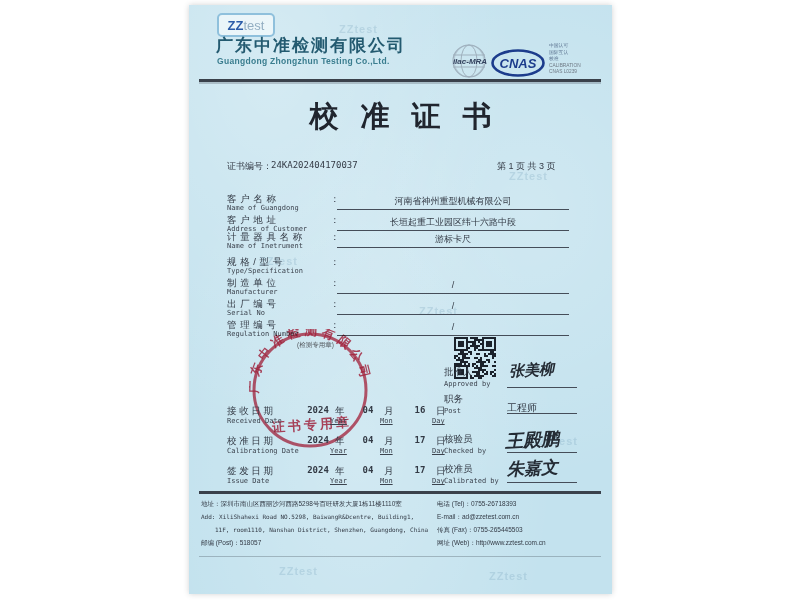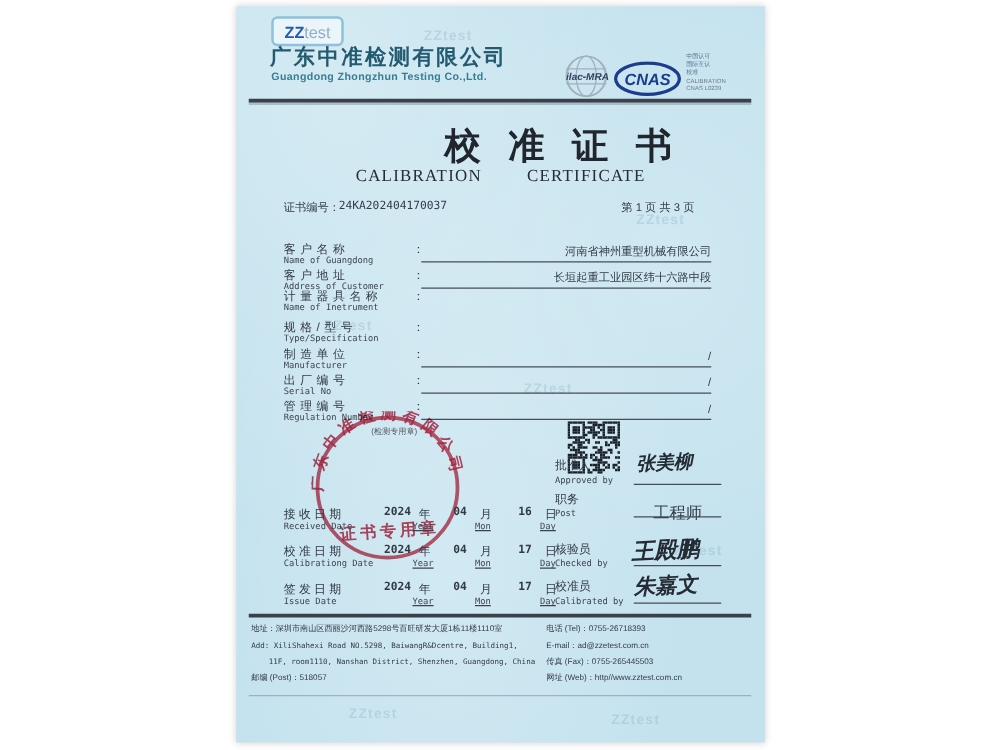--- a/index.html
+++ b/index.html
@@ -29,39 +29,39 @@
     font-size:8px;font-weight:bold;font-style:italic;color:#33425e;
     text-shadow:0 0 2px #cfe8f2;}
   .cnas{position:absolute;left:302px;top:44px;width:54px;height:28px;}
   .accr{position:absolute;left:360px;top:38px;font-size:4.8px;line-height:6.6px;
     color:#5b7390;}
   .accr .en{color:#6e7884;}
   .rule-top{position:absolute;left:10px;top:74px;width:402px;height:3px;background:#3a414b;
     box-shadow:0 2px 0 rgba(58,65,75,.25);}
   
   .title-cn{position:absolute;left:0;top:92px;width:100%;text-align:center;
-    font-size:29px;font-weight:bold;color:#20252e;padding-left:46px;}
+    font-size:29px;font-weight:bold;color:#20252e;}
   .title-cn span{letter-spacing:22px;margin-right:-22px;}
   .title-en{position:absolute;left:0;top:128px;width:100%;text-align:center;
     font-family:"Liberation Serif",serif;font-size:13.5px;color:#272c35;letter-spacing:1px;}
   .title-en span{margin:0 18px;}
   
   .cert-row{position:absolute;left:0;top:155px;width:100%;font-size:9px;color:#343b46;}
   .cert-label{position:absolute;left:38px;}
   .cert-value{position:absolute;left:82px;font-family:"DejaVu Sans Mono",monospace;}
   .page-info{position:absolute;left:308px;}
   
   .fields{position:absolute;left:33px;top:188px;width:380px;}
   .frow{position:absolute;left:0;width:380px;height:21px;}
   .f-cn{position:absolute;left:5px;top:0;font-size:9.5px;color:#333a45;letter-spacing:.5px;white-space:nowrap;}
   .f-colon{position:absolute;left:108px;top:0;font-size:9.5px;color:#333a45;}
   .f-en{position:absolute;left:5px;top:10.5px;font-size:7px;color:#3c434e;
     font-family:"DejaVu Sans Mono",monospace;white-space:nowrap;}
   .f-line{position:absolute;left:115px;top:1px;width:232px;height:15px;
-    border-bottom:1.2px solid #454d59;text-align:right;font-size:9px;color:#333a45;
+    border-bottom:1.2px solid #454d59;text-align:center;font-size:9px;color:#333a45;
     line-height:14px;}
   
   .qr{position:absolute;left:265px;top:332px;width:42px;height:42px;}
   .stamp-note{position:absolute;left:108px;top:336px;font-size:6.5px;color:rgba(50,50,55,.8);}
   .stamp{position:absolute;left:60px;top:324px;width:122px;height:122px;mix-blend-mode:multiply;}
   .stamp-center{position:absolute;left:68px;top:411px;width:110px;text-align:center;
     font-size:13px;font-weight:bold;color:rgba(198,40,66,.85);letter-spacing:3px;
     transform:rotate(-4deg);mix-blend-mode:multiply;}
   
   .drow{position:absolute;left:38px;width:260px;height:28px;}
@@ -73,21 +73,21 @@
   .d-u{position:absolute;top:0;font-size:9.5px;color:#333a45;}
   .d-ue{position:absolute;top:12px;font-size:7px;color:#3c434e;
     font-family:"DejaVu Sans Mono",monospace;text-decoration:underline;}
   
   .s-label{position:absolute;left:255px;width:62px;}
   .s-cn{font-size:9.5px;color:#333a45;}
   .s-en{font-size:7px;color:#3c434e;font-family:"DejaVu Sans Mono",monospace;margin-top:1px;}
   .s-line{position:absolute;left:318px;width:70px;border-bottom:1.1px solid #454d59;}
   .sig{position:absolute;font-family:"DejaVu Serif",serif;font-style:italic;font-weight:bold;
     color:#242b34;transform:rotate(-3deg);white-space:nowrap;}
-  .s-post-val{position:absolute;left:318px;width:70px;text-align:center;font-size:13px;color:#333a45;}
+  .s-post-val{position:absolute;left:318px;width:70px;text-align:left;font-size:10px;color:#333a45;}
   
   .rule-bottom{position:absolute;left:10px;top:486px;width:402px;height:2.5px;background:#3a414b;}
   .foot{position:absolute;top:492px;font-size:6.5px;color:#333a45;line-height:13px;white-space:nowrap;}
   .foot .en{font-family:"DejaVu Sans Mono",monospace;font-size:6px;}
   .foot-left{left:12px;}
   .foot-right{left:248px;}
   .rule-faint{position:absolute;left:10px;top:551px;width:402px;border-top:1px solid rgba(60,70,80,.3);}
 </style>
 </head>
 <body>
@@ -126,23 +126,20 @@
   <div class="accr">
     <div>中国认可</div>
     <div>国际互认</div>
     <div>校准</div>
     <div class="en">CALIBRATION</div>
     <div class="en">CNAS L0239</div>
   </div>
   <div class="rule-top"></div>
 
   <div class="title-cn"><span>校准证书</span></div>
-  <div class="title-en">
-    <span>CALIBRATION</span><span>CERTIFICATE</span>
-  </div>
 
   <div class="cert-row">
     <span class="cert-label">证书编号：</span>
     <span class="cert-value">24KA202404170037</span>
     <span class="page-info">第 1 页 共 3 页</span>
   </div>
 
   <div class="fields">
     <div class="frow" style="top:0px;">
       <span class="f-cn">客 户 名 称</span>
@@ -153,20 +150,21 @@
     <div class="frow" style="top:21px;">
       <span class="f-cn">客 户 地 址</span>
       <span class="f-colon">：</span>
       <span class="f-en">Address of Customer</span>
       <div class="f-line">长垣起重工业园区纬十六路中段</div>
     </div>
     <div class="frow" style="top:38px;">
       <span class="f-cn">计 量 器 具 名 称</span>
       <span class="f-colon">：</span>
       <span class="f-en">Name of Inetrument</span>
+      <div class="f-line">游标卡尺</div>
     </div>
     <div class="frow" style="top:63px;">
       <span class="f-cn">规 格 / 型 号</span>
       <span class="f-colon">：</span>
       <span class="f-en">Type/Specification</span>
     </div>
     <div class="frow" style="top:84px;">
       <span class="f-cn">制 造 单 位</span>
       <span class="f-colon">：</span>
       <span class="f-en">Manufacturer</span>

